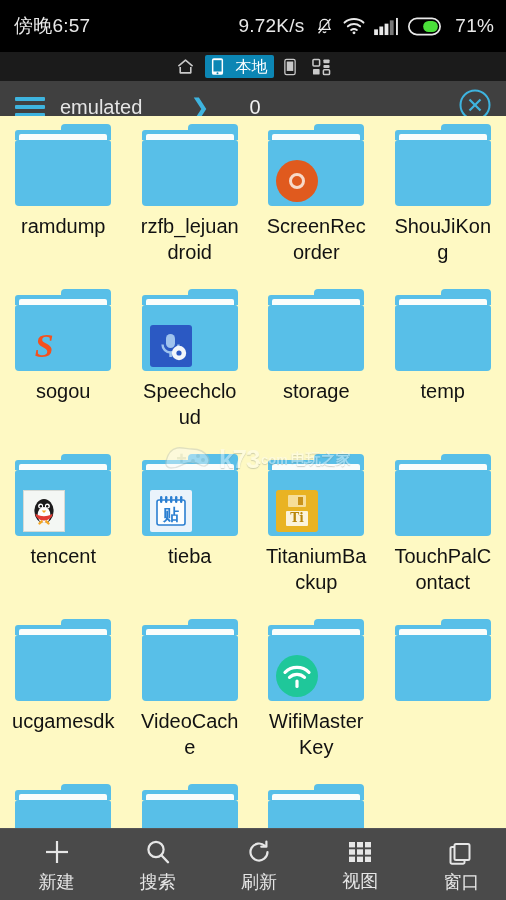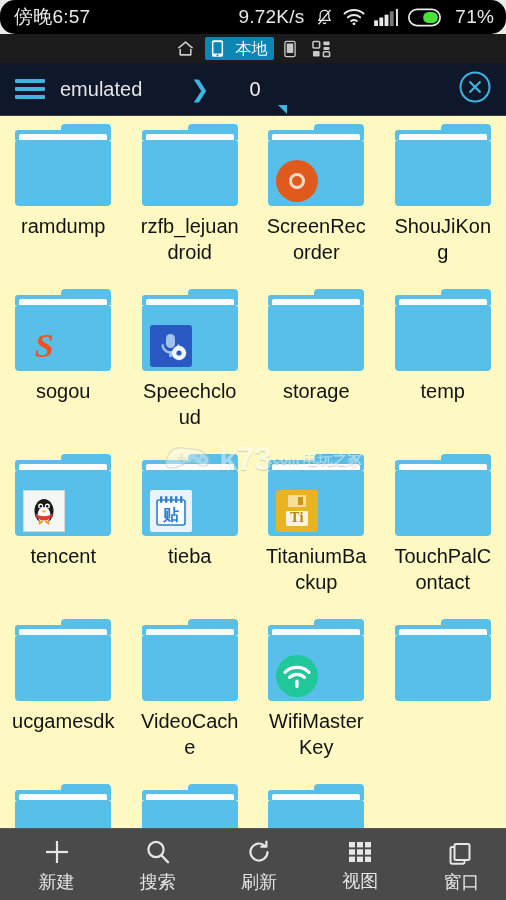--- a/index.html
+++ b/index.html
@@ -6,23 +6,23 @@
   html,body { width:506px; height:900px; overflow:hidden; }
   body {
     font-family:"Liberation Sans","DejaVu Sans",sans-serif;
     background:#E8EBE6;
     -webkit-font-smoothing:antialiased;
   }
   #app { position:relative; width:506px; height:900px; overflow:hidden; }
 
   
   .statusbar {
-    height:34px; background:#000; color:#E9E9E9;
+    height:52px; background:#000; color:#E9E9E9;
     display:flex; align-items:center; justify-content:space-between;
-    padding:0 12px 0 14px; font-size:19px; letter-spacing:.2px;border-radius:15px;
+    padding:0 12px 0 14px; font-size:19px; letter-spacing:.2px;
   }
   .sb-left { display:flex; align-items:center; }
   .sb-right { display:flex; align-items:center; gap:9px; }
   .sb-speed { font-size:19px; margin-right:2px; }
   .sb-pct { font-size:19px; margin-left:2px; }
 
   .icn { display:inline-block; line-height:0; }
 
   
   .tabbar {
@@ -32,21 +32,21 @@
   .tab {
     display:flex; align-items:center; gap:4px;
     padding:2px 6px; border-radius:2px;
     color:#C9C9C9; font-size:16px; line-height:1;
   }
   .tab.active { background:#0C86B4; color:#fff; }
   .tab.active .tablabel { color:#ffffff; font-size:16px;margin-left:8px; }
 
   
   .pathbar {
-    height:53px; background:#0f172a;
+    height:53px; background:#404040;
     display:flex; align-items:center; position:relative;
     border-bottom:1px solid #3A3A3A;
   }
   .hamburger { width:60px; display:flex; flex-direction:column; align-items:center; gap:4px; }
   .hamburger i { display:block; width:30px; height:4px; background:#3EB4DF; border-radius:1px; }
   .crumb { color:#E4E4E4; font-size:20px; }
   .crumb-sep { color:#3EB4DF; font-size:23px; font-weight:300; }
   .crumb-num { color:#F2F2F2; font-size:20px; position:relative; }
   .crumb-tri {
     position:absolute; right:-26px; bottom:-13px;
@@ -109,21 +109,21 @@
   .b-ti { background:#E9B323; border-radius:3px; }
   .b-wifi { background:#1FC79A; border-radius:50%; }
 
   
   .watermark {
     position:absolute; left:163px; top:428px; width:200px; height:62px;
     opacity:.42; pointer-events:none; z-index:4;
     display:flex; align-items:center;
   }
   .wm-text {
-    font-size:33px; font-weight:bold; color:#FFFFFF;
+    font-size:26px; font-weight:bold; color:#FFFFFF;
     text-shadow:0 1px 1px rgba(120,130,120,.85);
     font-family:"Liberation Sans",sans-serif; letter-spacing:-1px;
   }
   .wm-sub { font-size:13px; font-weight:bold; color:#fff; margin-left:-2px;
             text-shadow:0 1px 1px rgba(120,130,120,.85); }
   .wm-cn { font-size:15px; font-weight:bold; color:#fff;
            text-shadow:0 1px 1px rgba(120,130,120,.85); }
 
   
   .toolbar {

